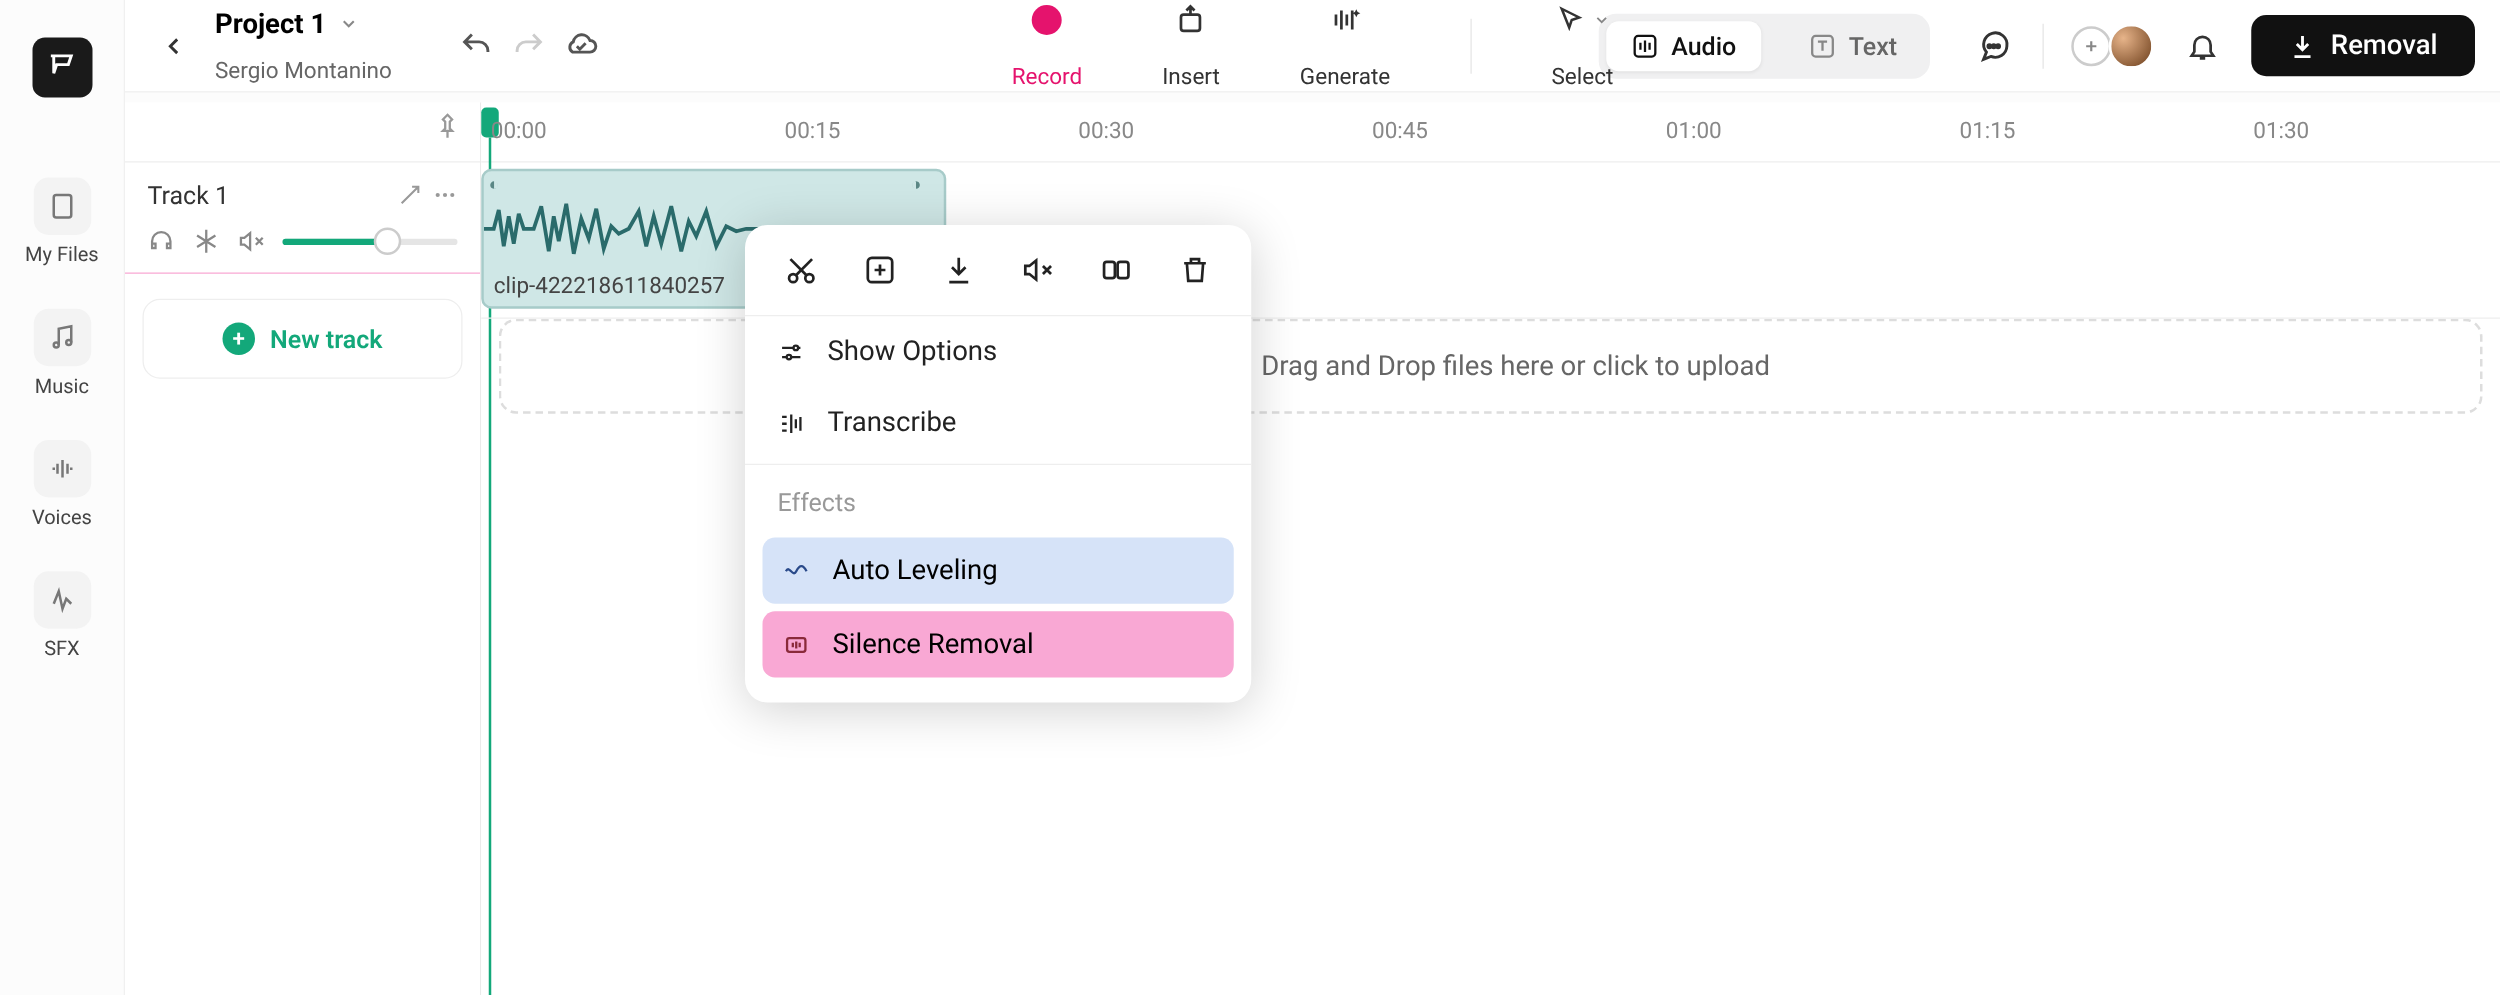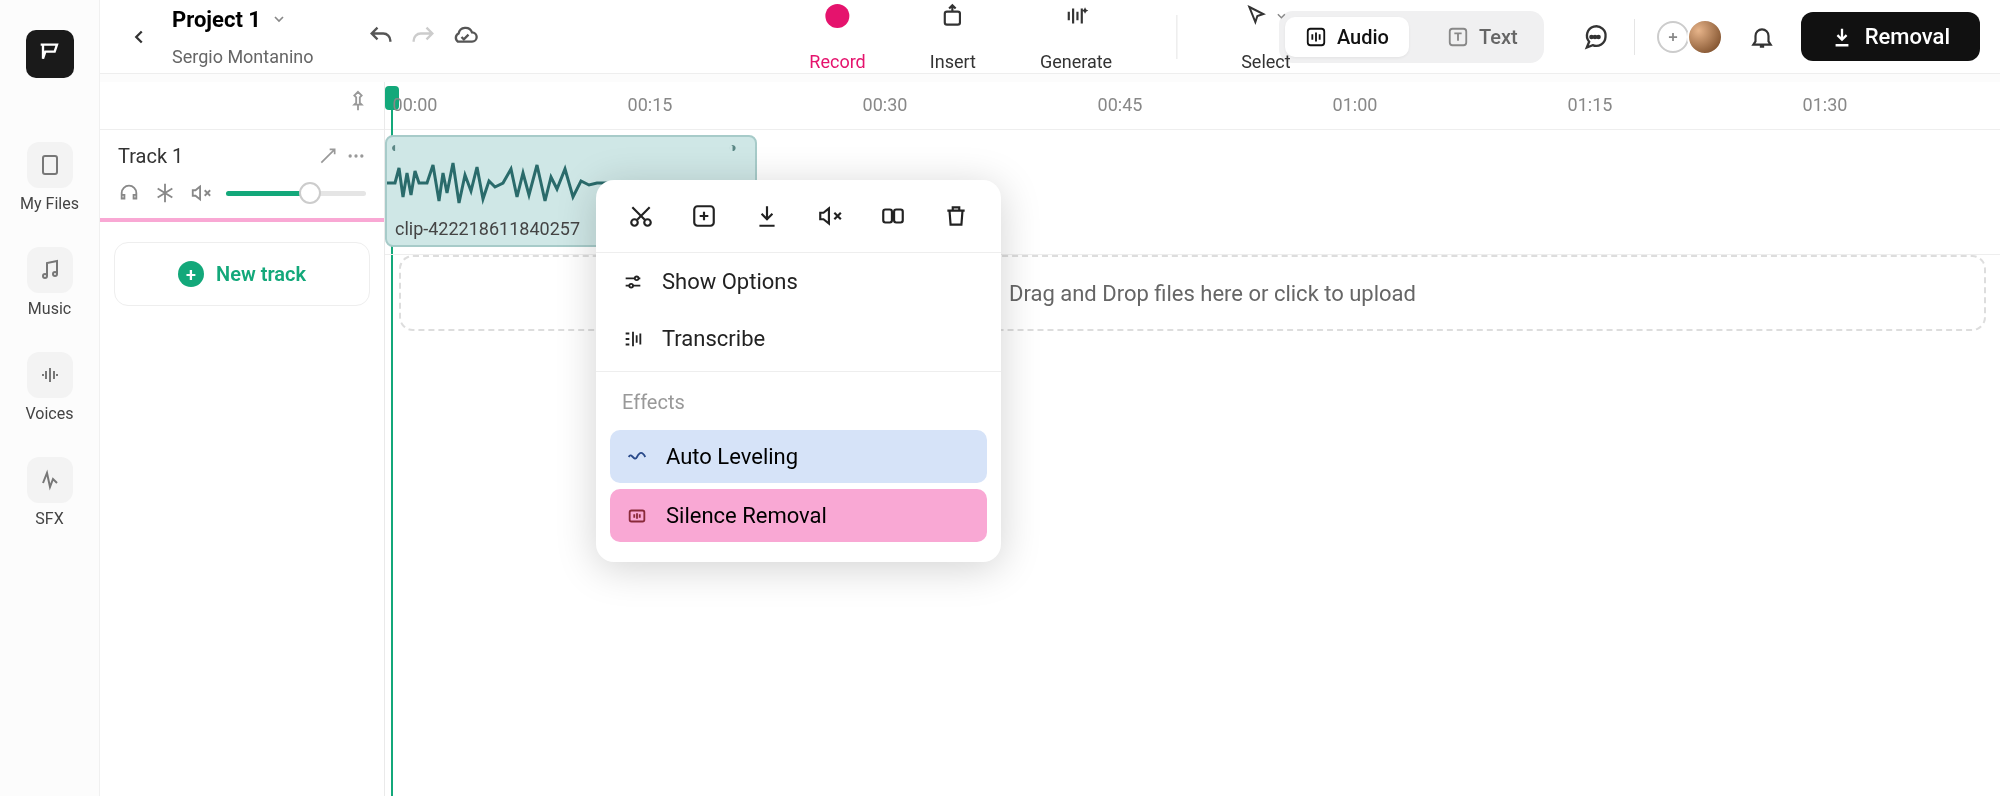--- a/index.html
+++ b/index.html
@@ -29,21 +29,21 @@
 .mode-toggle{margin-left:auto;display:flex;background:#f0f0f1;border-radius:14px;padding:6px;gap:18px}
 .mode-btn{display:flex;align-items:center;gap:10px;padding:8px 20px;border-radius:10px;font-size:20px;font-weight:500;cursor:pointer;color:#666}
 .mode-btn.active{background:#fff;box-shadow:0 1px 3px rgba(0,0,0,0.06);color:#111}
 .topbar-right{display:flex;align-items:center;gap:22px;margin-left:26px}
 .collab{display:flex;align-items:center}
 .plus-circ{width:32px;height:32px;border:2px solid #ccc;border-radius:50%;display:flex;align-items:center;justify-content:center;margin-right:-2px;z-index:0;background:#fff}
 .avatar{width:36px;height:36px;border-radius:50%;background:radial-gradient(circle at 30% 30%,#e7b48a,#6b3d1a);border:2px solid #fff;z-index:1}
 .export-btn{background:#111;color:#fff;display:flex;align-items:center;gap:12px;padding:12px 30px;border-radius:12px;font-size:22px;font-weight:500;cursor:pointer}
 .left-panel{position:absolute;left:100px;top:82px;width:285px;height:calc(100% - 82px);border-right:1px solid #eaeaea;background:#fff}
 .ruler-spacer{height:48px;border-bottom:1px solid #eee}
-.track-header{padding:14px 18px;border-bottom:4px solid #f9a8d4}
+.track-header{padding:14px 18px;border-bottom:1px solid #f9a8d4}
 .th-row1{display:flex;align-items:center;justify-content:space-between}
 .th-name{font-size:20px;color:#333}
 .th-icons{display:flex;gap:8px;color:#888}
 .th-row2{display:flex;align-items:center;gap:14px;margin-top:14px;color:#888}
 .vol-track{flex:1;height:5px;background:#e5e5e5;border-radius:3px;position:relative}
 .vol-fill{height:100%;width:60%;background:#13a87a;border-radius:3px}
 .vol-thumb{position:absolute;top:50%;left:60%;width:22px;height:22px;background:#fff;border:2px solid #ccc;border-radius:50%;transform:translate(-50%,-50%)}
 .new-track{margin:20px 14px;border:1px solid #eee;border-radius:14px;padding:18px;display:flex;align-items:center;gap:12px;font-size:20px;font-weight:600;color:#13a87a;cursor:pointer;justify-content:center}
 .nt-plus{width:26px;height:26px;border-radius:50%;background:#13a87a;color:#fff;display:flex;align-items:center;justify-content:center;font-size:18px}
 .timeline{position:absolute;left:385px;right:0;top:82px;height:calc(100% - 82px);background:#fff}

